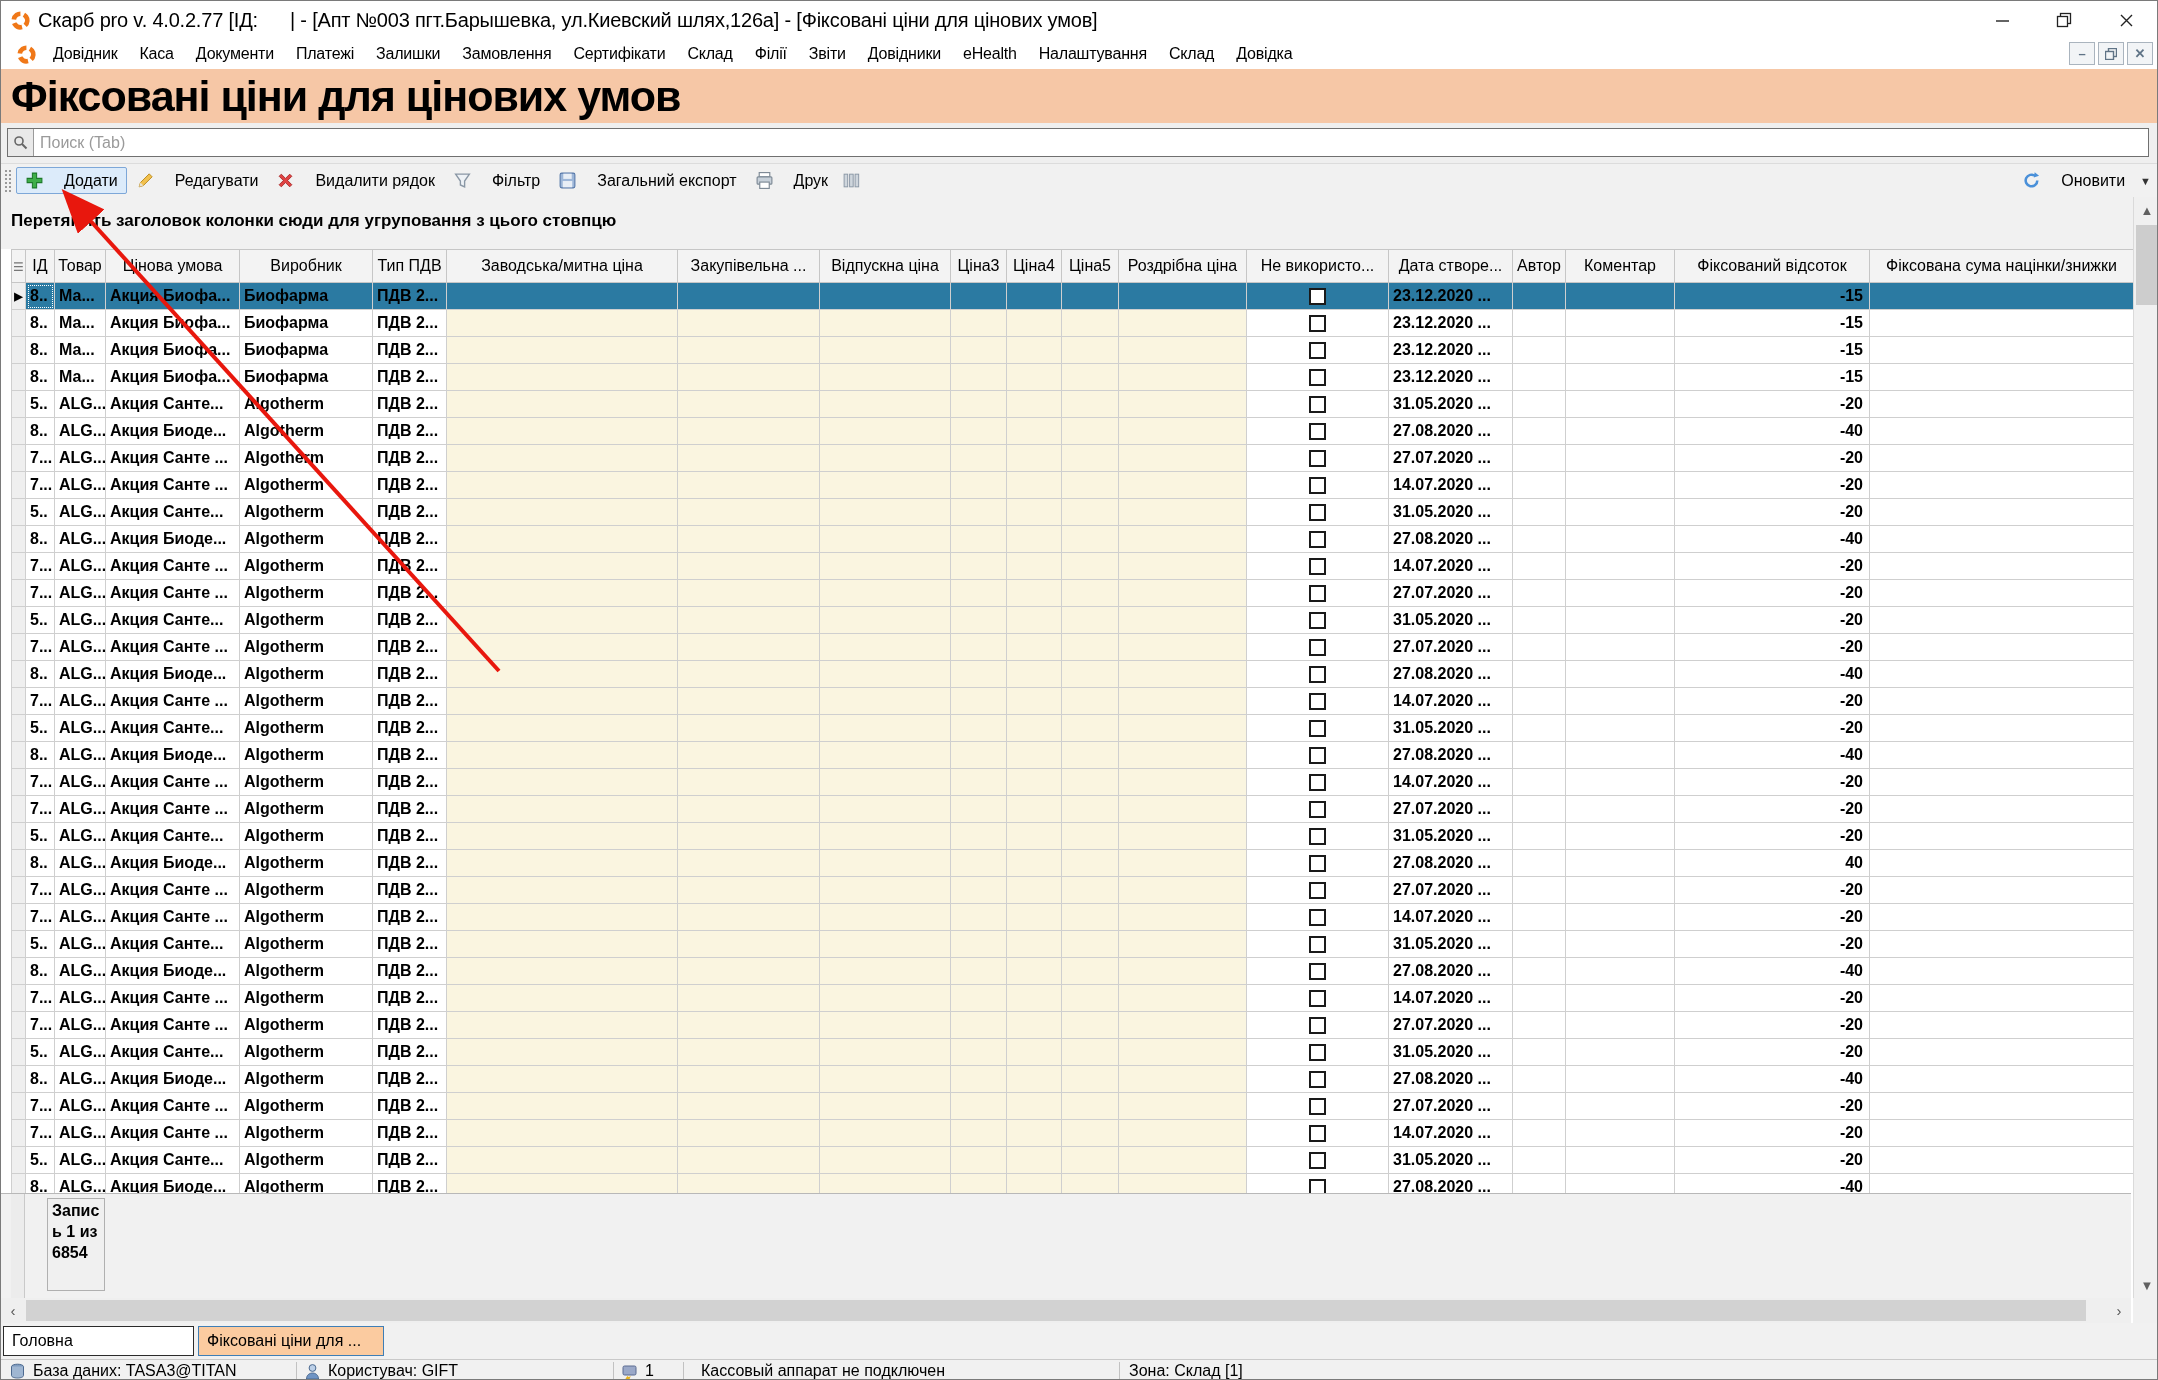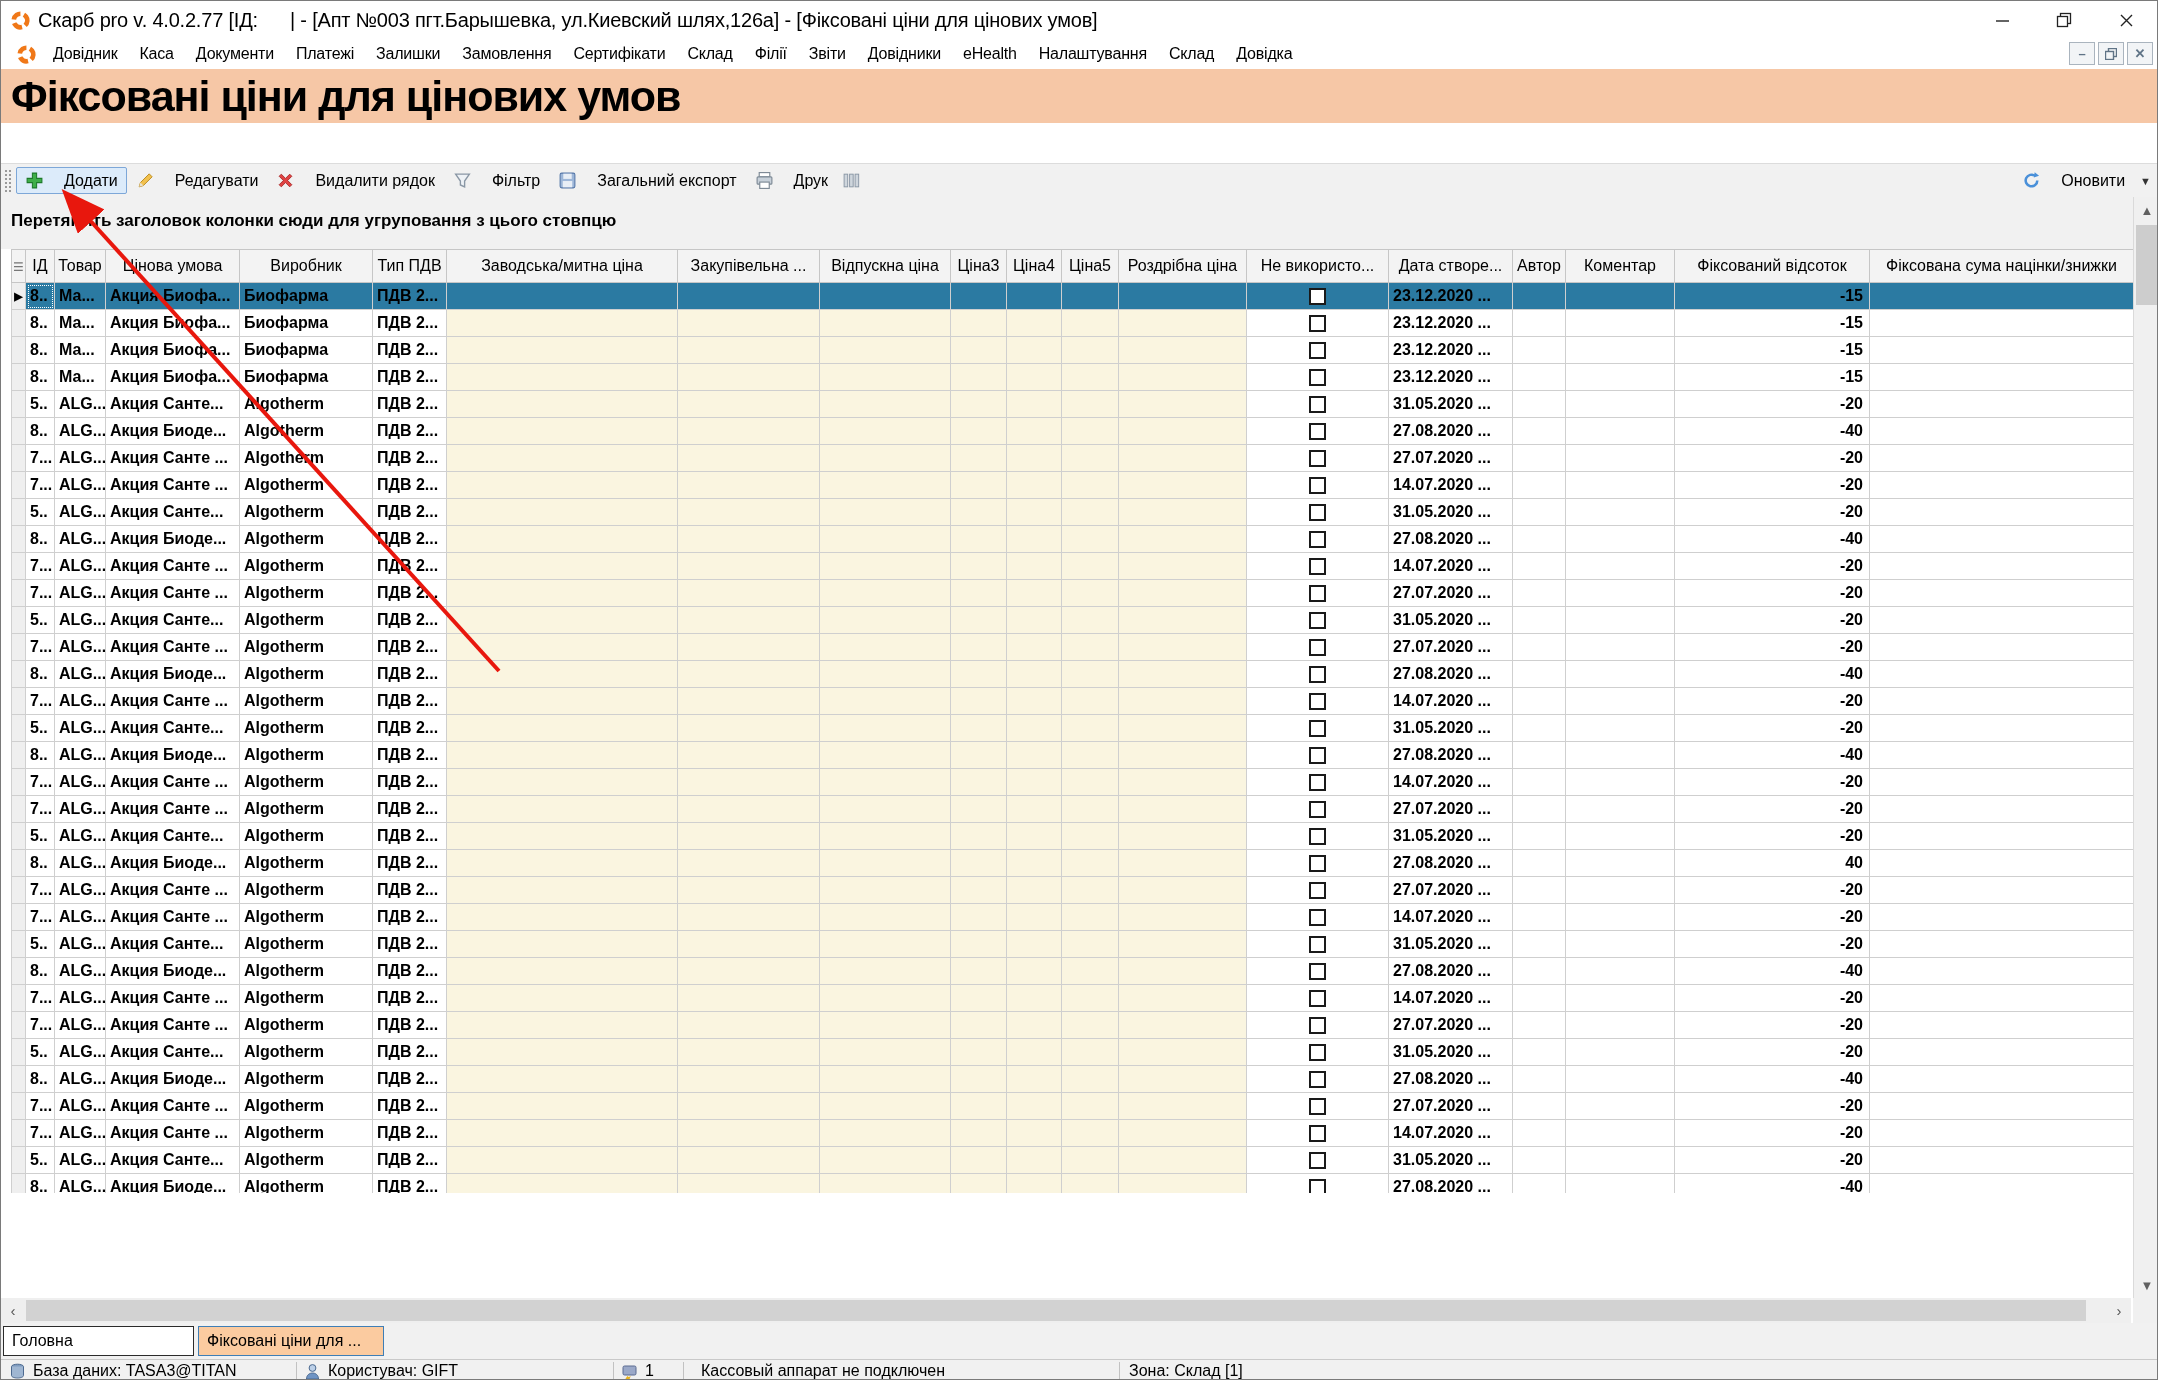--- a/index.html
+++ b/index.html
@@ -176,20 +176,31 @@
           <rect x="0.5" y="3.5" width="8" height="8" fill="#f2f4f6" stroke="#5f7386" stroke-width="1.4"></rect>
         </svg>
     </span>
     <span class="mbtn">✕</span>
   </div>
 
   <div class="banner">
     <h1>Фіксовані ціни для цінових умов</h1>
   </div>
 
+  <div class="searchband">
+    <div class="searchbox">
+      <span class="sicon">
+        <svg width="15" height="15" viewBox="0 0 15 15">
+            <circle cx="6" cy="6" r="4" fill="none" stroke="#666" stroke-width="1.6"></circle>
+            <line x1="9" y1="9" x2="13.5" y2="13.5" stroke="#666" stroke-width="2"></line>
+          </svg>
+      </span>
+      <span class="phold">Поиск (Tab)</span>
+    </div>
+  </div>
 
   <div class="toolbar">
     <span class="grip"></span>
 
     <span class="tbtn hl">
       <span>
         <svg class="icon18" viewBox="0 0 18 18">
             <path d="M7 2 h4 v5 h5 v4 h-5 v5 h-4 v-5 H2 V7 h5 z" fill="#3fae49" stroke="#1d7a2a" stroke-width="1"></path>
           </svg>
       </span>
@@ -1030,20 +1041,24 @@
             <td>27.08.2020 ...</td>
             <td></td>
             <td></td>
             <td class="num">-40</td>
             <td></td>
           </tr>
         </tbody>
     </table>
   </div>
 
+  <div class="recband">
+    <div class="recstrip"></div>
+    <div class="recbox">Запись 1 из 6854</div>
+  </div>
 
   <div class="vscroll">
     <span class="vbtn" style="top:0;">▲</span>
     <span class="vthumb"></span>
     <span class="vbtn" style="bottom:0;">▼</span>
   </div>
 
   <div class="hscroll">
     <span class="hbtn" style="left:0;">‹</span>
     <span class="hthumb"></span>

